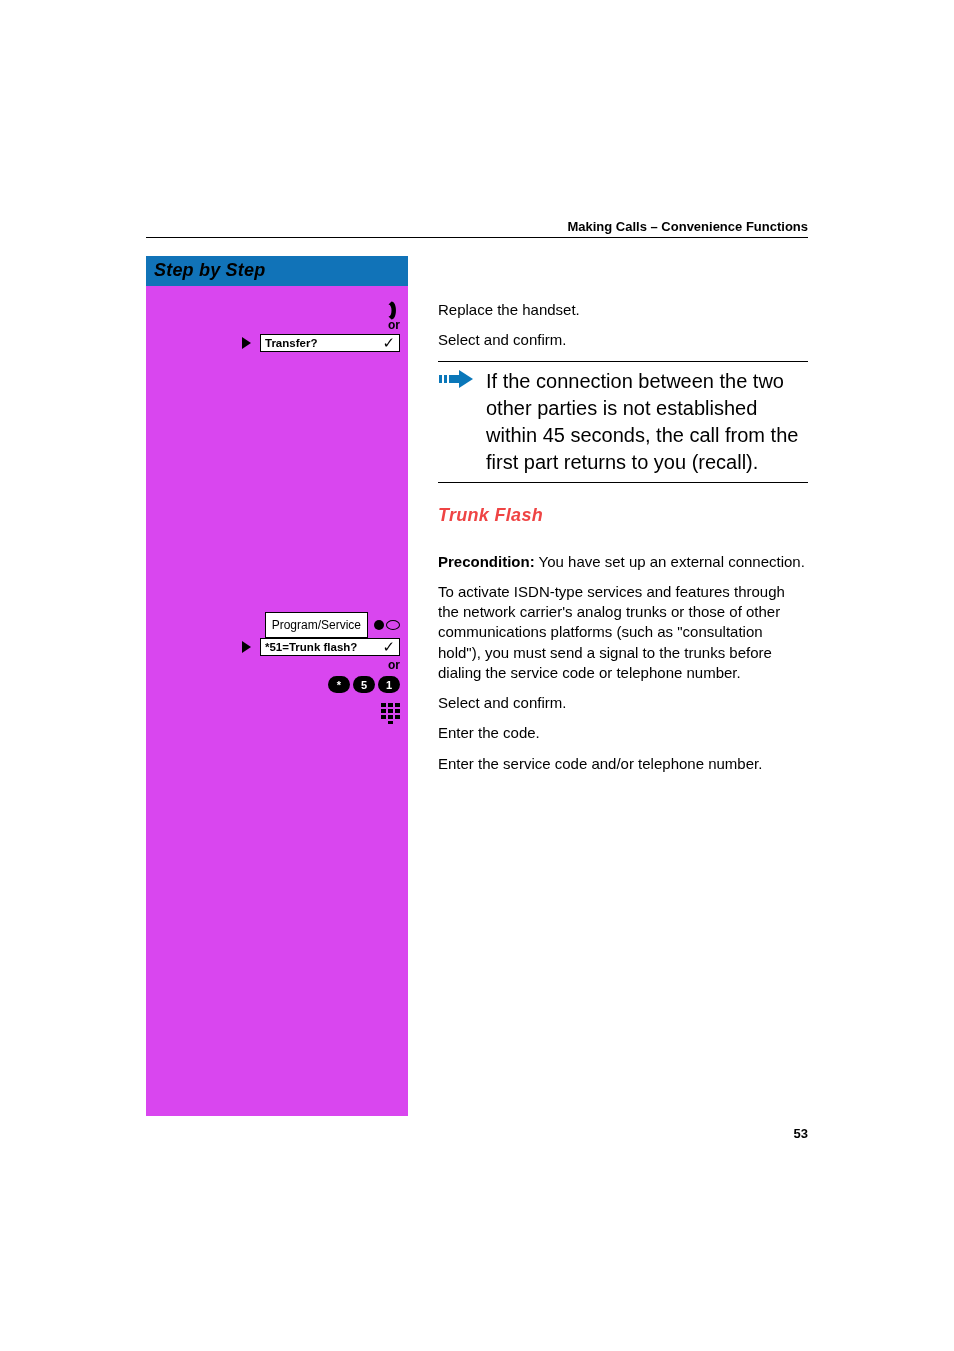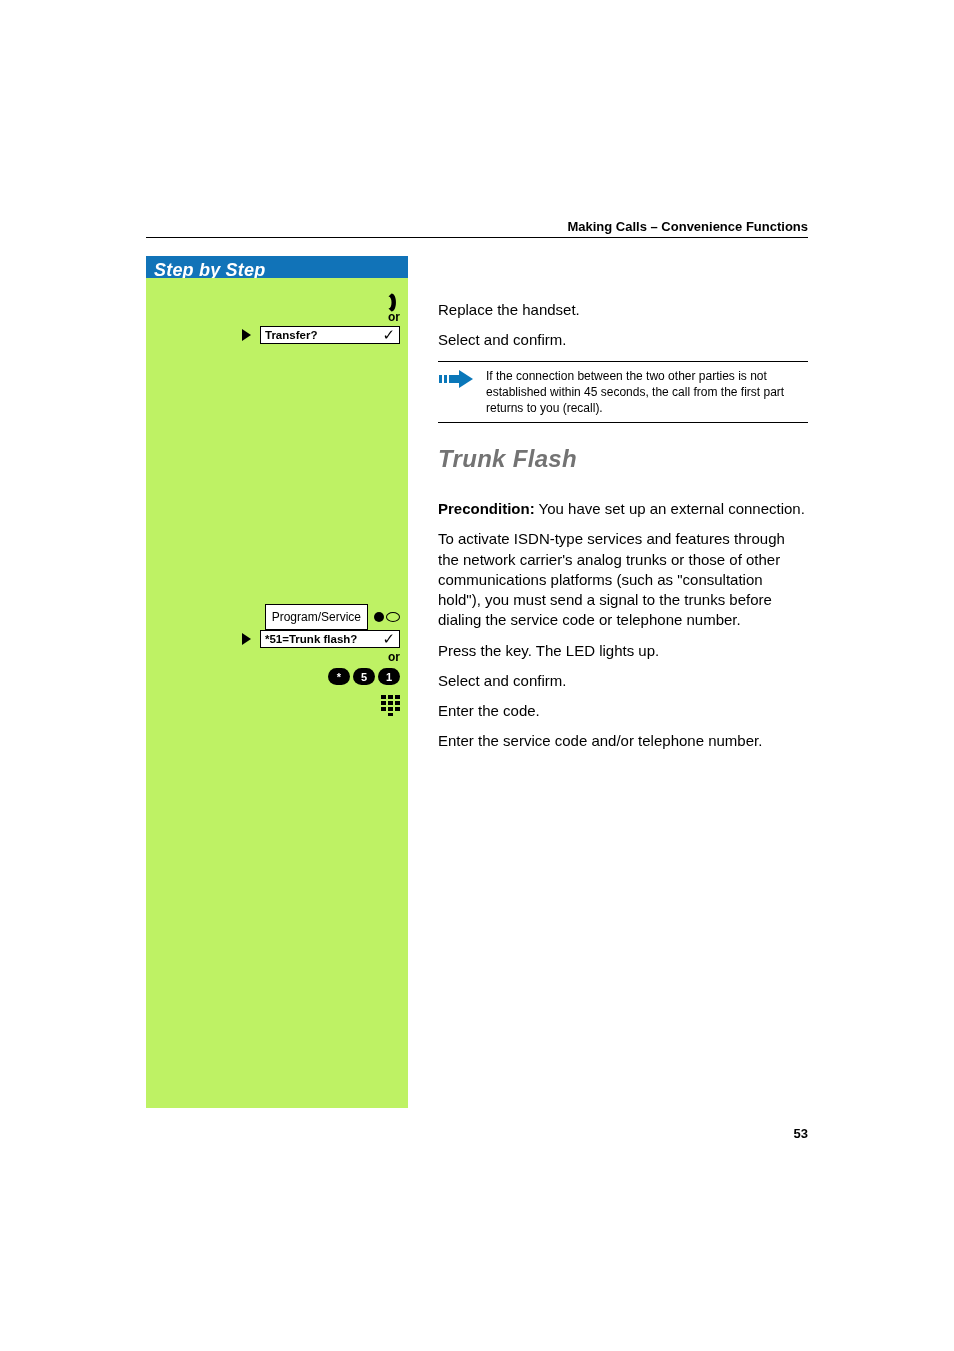--- a/index.html
+++ b/index.html
@@ -22,34 +22,34 @@
     font-weight: bold;
     font-size: 13px;
     padding-bottom: 3px;
   }
   .step-banner {
     position: absolute;
     left: 146px;
     top: 256px;
     width: 262px;
     background: #1173b8;
-    color: #ffffff;
+    color: #000000;
     font-weight: bold;
     font-size: 18px;
     padding: 4px 8px 5px 8px;
     font-style: italic;
     letter-spacing: 0.2px;
   }
   .side-col {
     position: absolute;
     left: 146px;
-    top: 278px;
+    top: 286px;
     width: 262px;
     height: 830px;
-    background: #bef264;
+    background: #d946ef;
   }
   .main-col {
     position: absolute;
     left: 438px;
     top: 256px;
     width: 370px;
   }
   .side-item {
     position: absolute;
     right: 8px;
@@ -99,25 +99,25 @@
     display: flex;
     gap: 12px;
   }
   .note-icon {
     flex: 0 0 36px;
     display: flex;
     align-items: flex-start;
     justify-content: center;
     padding-top: 2px;
   }
-  .note-text { font-size: 12px; line-height: 1.35; }
+  .note-text { font-size: 20px; line-height: 1.35; }
   .section-h2 {
-    color: #737373;
-    font-weight: bold;
-    font-size: 24px;
+    color: #ef4444;
+    font-weight: bold;
+    font-size: 18px;
     font-style: italic;
     margin-bottom: 26px;
     letter-spacing: 0.3px;
   }
   .prog-label {
     border: 1.2px solid #000;
     background: #fff;
     padding: 1px 6px;
     font-size: 12px;
     height: 26px;
@@ -258,21 +258,20 @@
   </div>
 
   <h2 class="section-h2">Trunk Flash</h2>
 
   <p class="body-text">
     <strong>Precondition:</strong><span> You have set up an external connection.</span>
   </p>
 
   <p class="body-text">To activate ISDN-type services and features through the network carrier's analog trunks or those of other communications platforms (such as "consultation hold"), you must send a signal to the trunks before dialing the service code or telephone number.</p>
 
-  <p class="body-text">Press the key. The LED lights up.</p>
 
   <p class="body-text">Select and confirm.</p>
 
   <p class="body-text" style="margin-top:8px;">Enter the code.</p>
 
   <p class="body-text" style="margin-top:7px;">Enter the service code and/or telephone number.</p>
 
 </div>
 
 <div class="pagenum">53</div>

